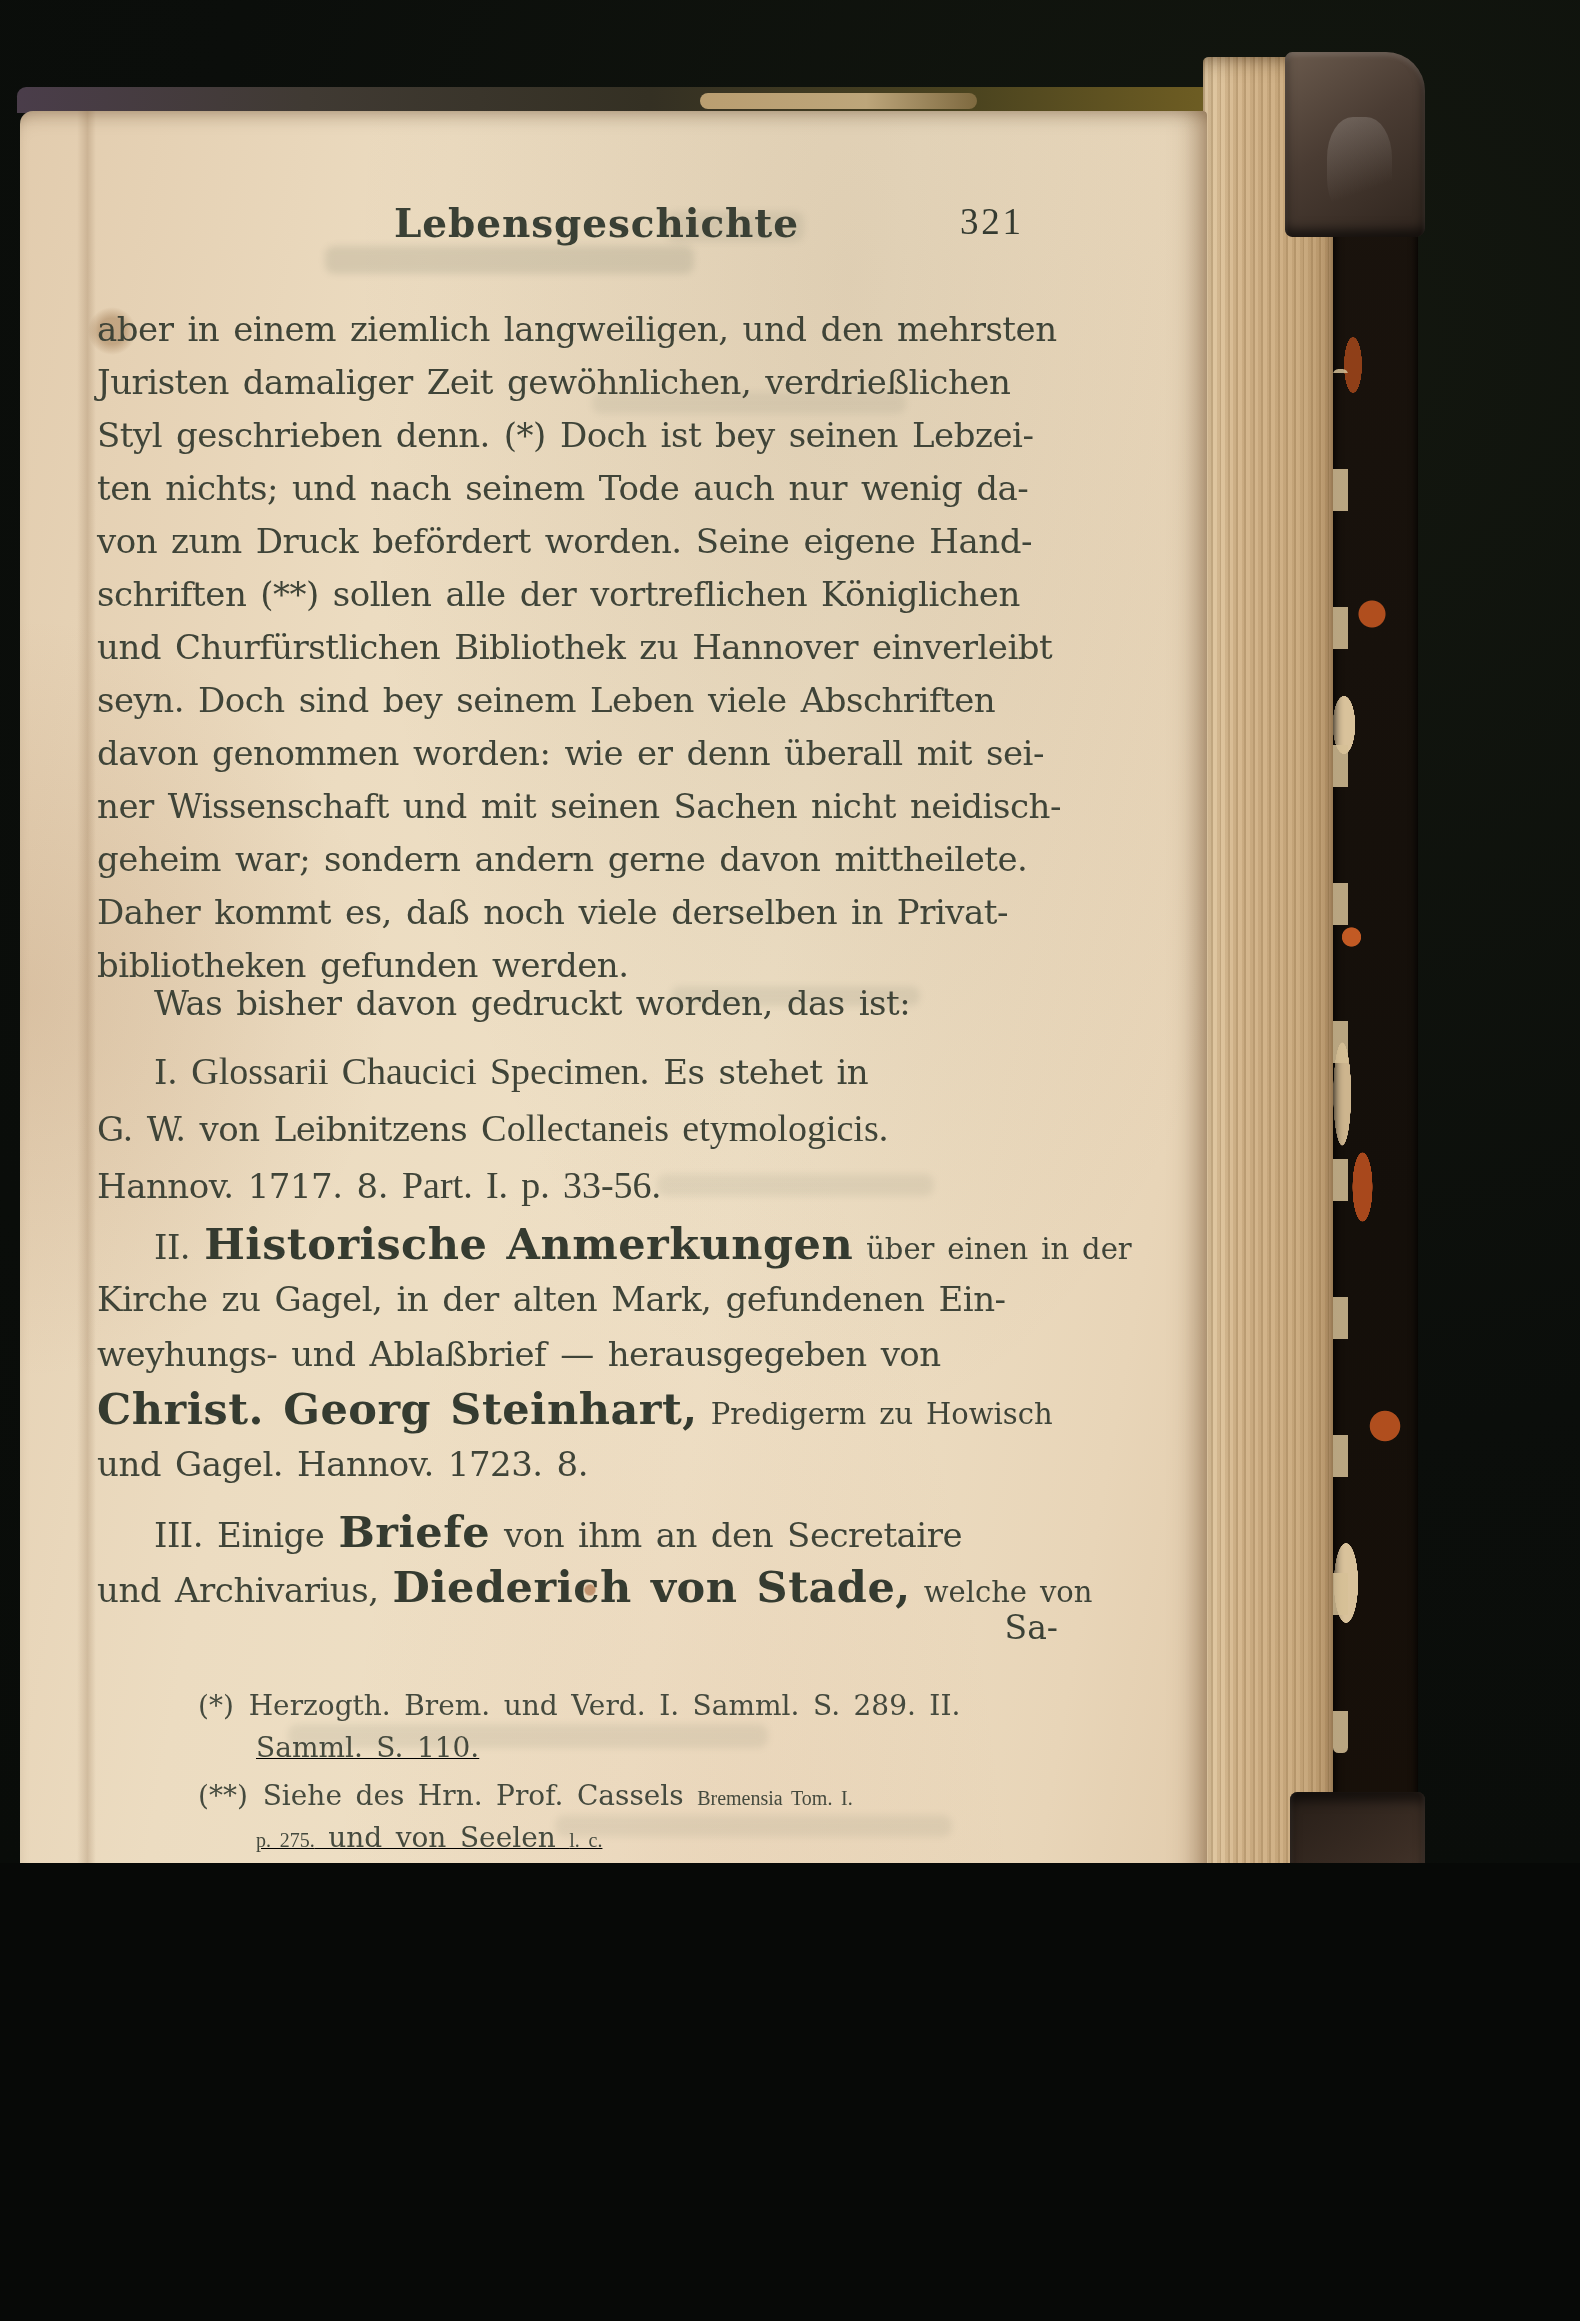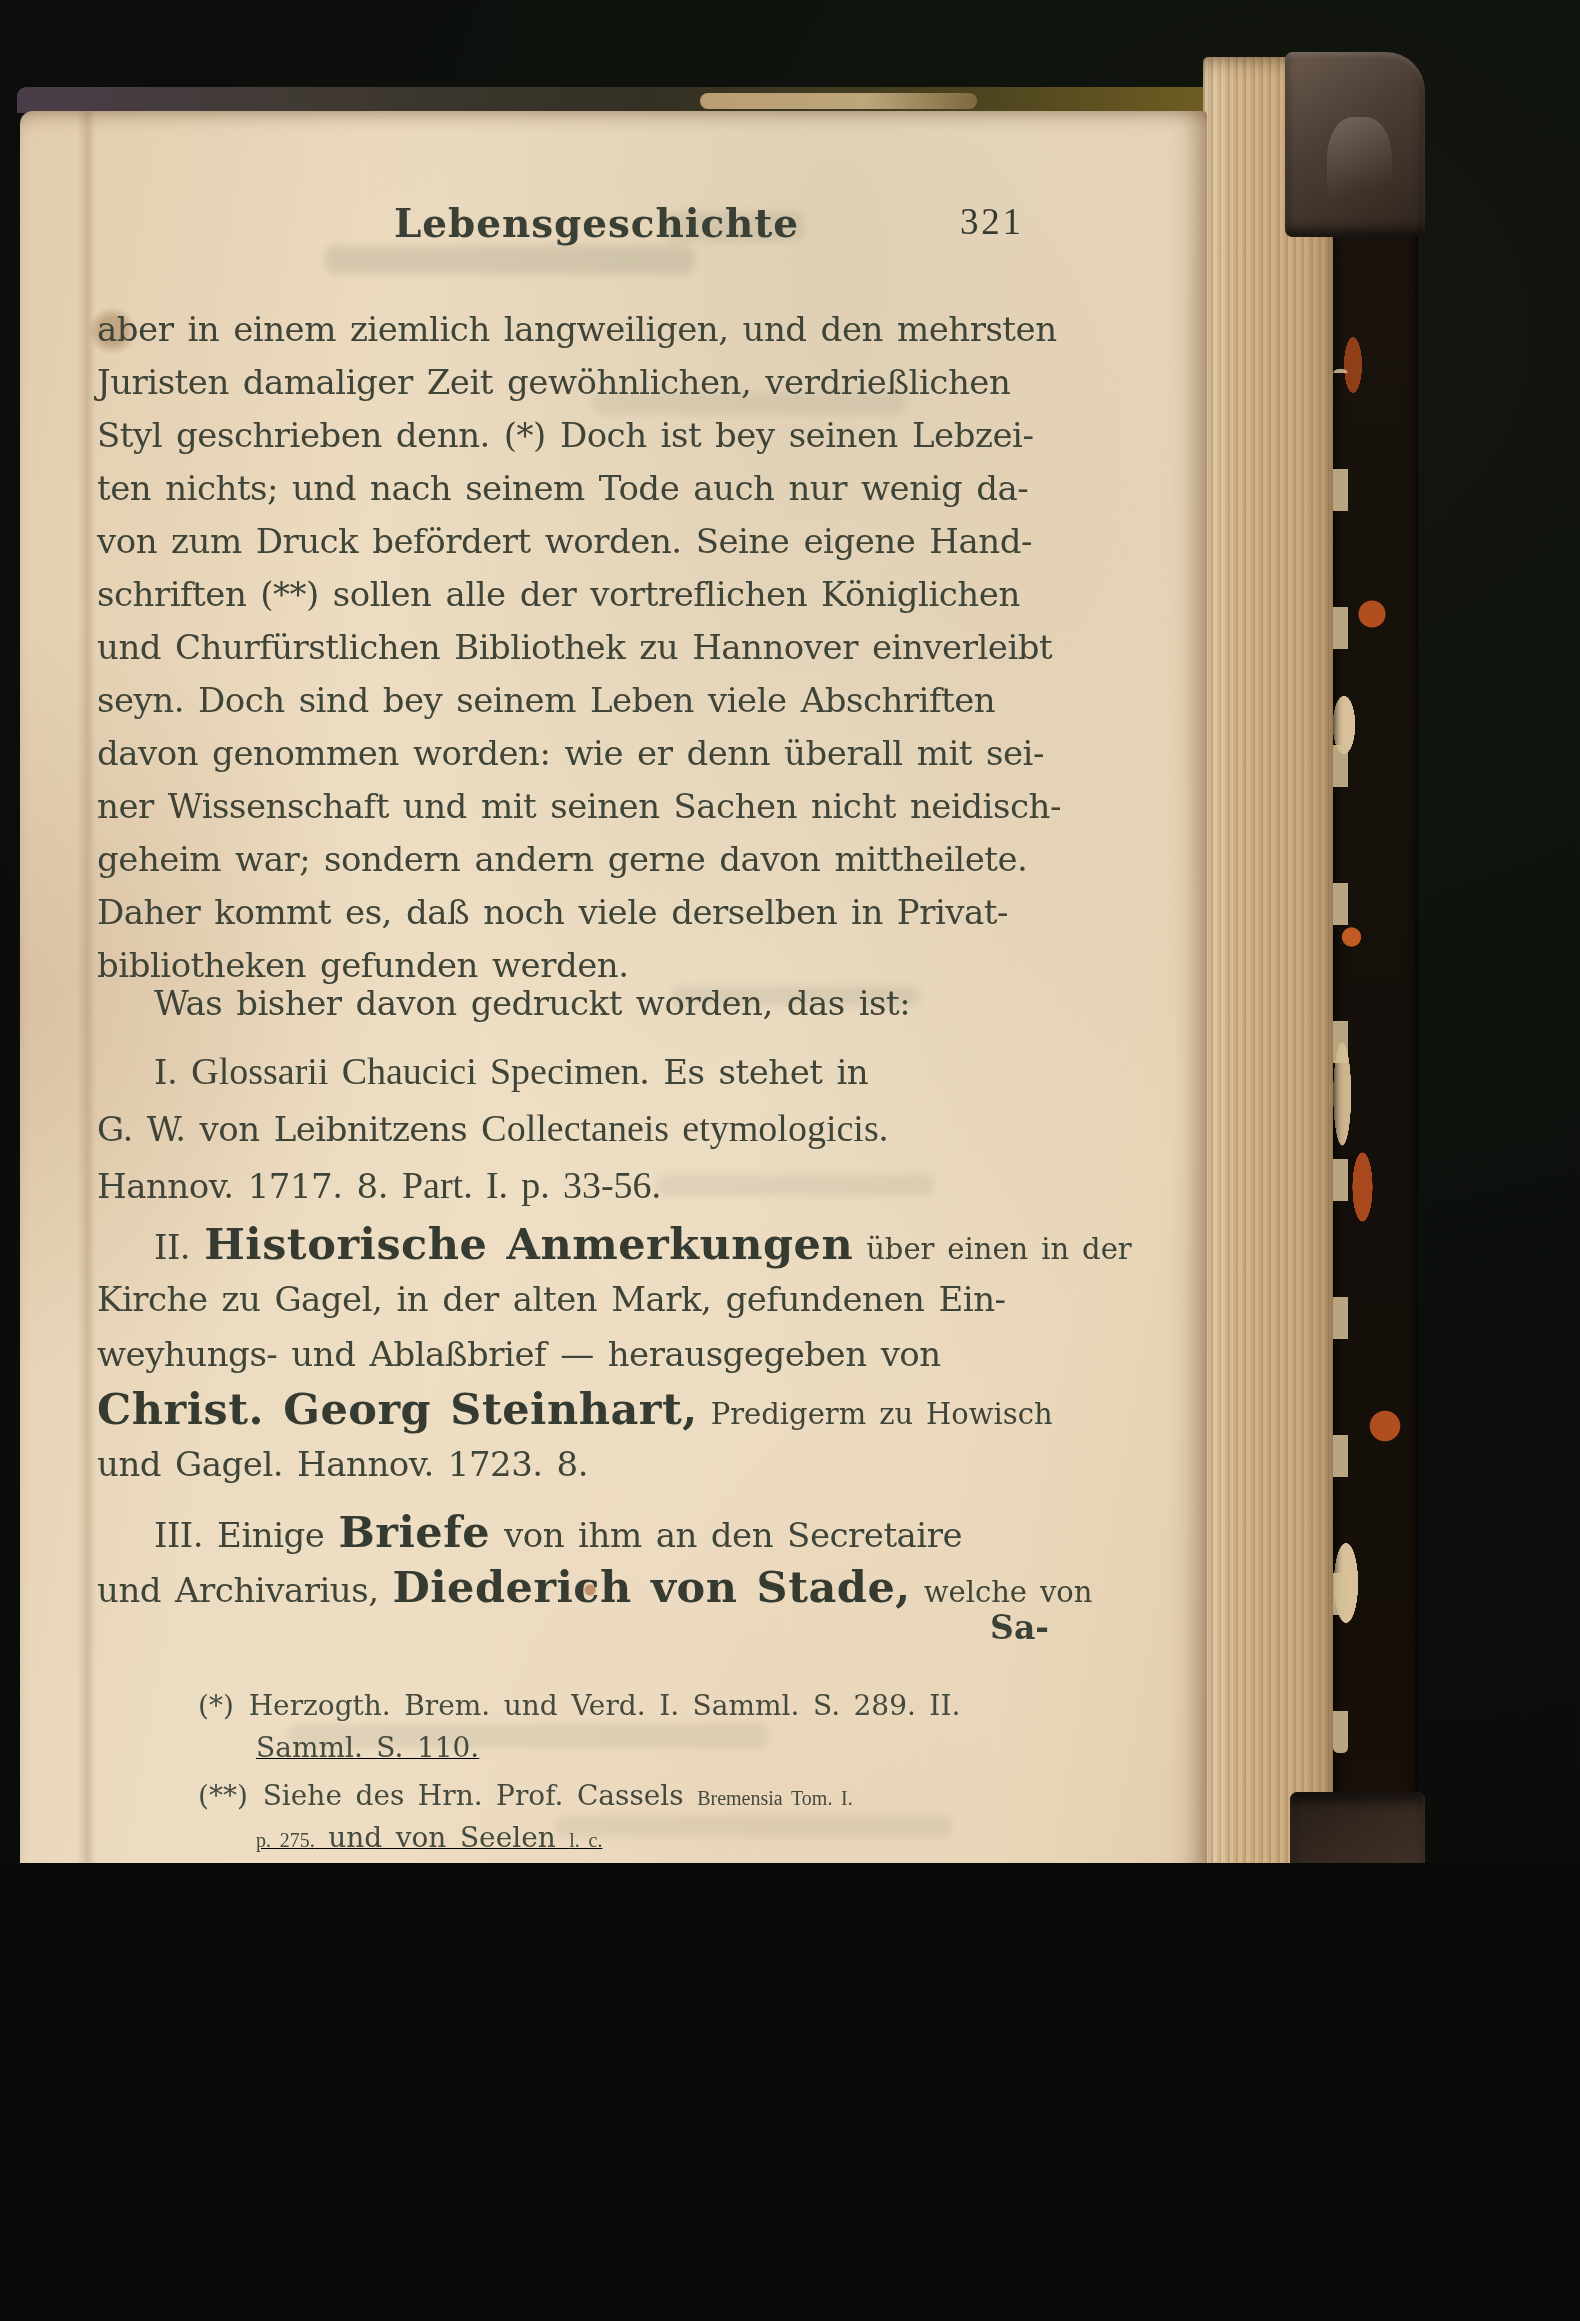--- a/index.html
+++ b/index.html
@@ -82,22 +82,22 @@
   .para-0{top:194px;} .para-0 .line{height:53px;line-height:49px;}
   .para-1{top:868px;} .para-1 .line{height:53px;line-height:49px;}
   .para-2{top:934px;} .para-2 .line{height:57px;line-height:52px;}
   .para-3{top:1108px;} .para-3 .line{height:55px;line-height:51px;}
   .para-4{top:1396px;} .para-4 .line{height:55px;line-height:51px;}
   .line.ind1{margin-left:57px;}
   .run{color:#3f4438;font-family:"DejaVu Serif",serif;font-size:34px;letter-spacing:-0.5px;word-spacing:3.7px;}
   .run-sm{font-size:29px;letter-spacing:0;}
   .run-a{font-family:"Liberation Serif",serif;font-size:38px;letter-spacing:0;}
   .run-b{font-size:43px;font-weight:bold;color:#353b30;letter-spacing:0.5px;}
-  .catchword-row{position:absolute;left:78px;top:1497px;width:951px;text-align:right;
-    font-size:33px;font-weight:bold;color:#3b4136;}
+  .catchword-row{position:absolute;left:87px;top:1497px;width:951px;text-align:right;
+    font-size:33px;font-weight:normal;color:#3b4136;}
   .footnotes{position:absolute;left:77px;top:0;width:951px;}
   .footnote{position:absolute;left:4px;width:951px;}
   .fn-0{top:1575px;} .fn-1{top:1665px;}
   .fn-line{height:42px;line-height:39px;margin-left:97px;white-space:nowrap;}
   .fn-line.hang{margin-left:155px;text-decoration:underline;}
   .fn-marker{font-size:28px;color:#454a3e;margin-right:14.8px;}
   .run-f{font-size:28px;color:#454a3e;letter-spacing:0;word-spacing:4.6px;}
   .run-fa{font-family:"Liberation Serif",serif;font-size:20px;color:#454a3e;letter-spacing:0;}
   .signature{position:absolute;left:547px;top:1761px;width:102px;text-align:center;
     font-size:41px;font-weight:bold;color:#3b4136;}

